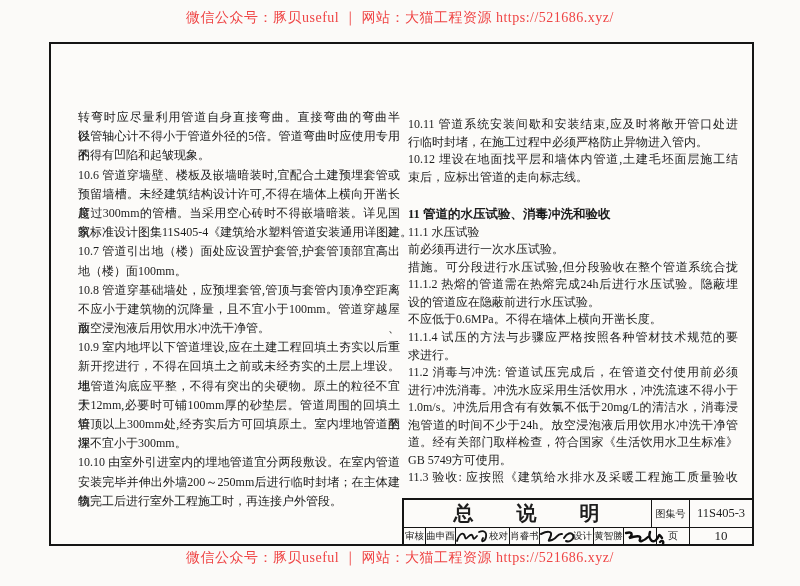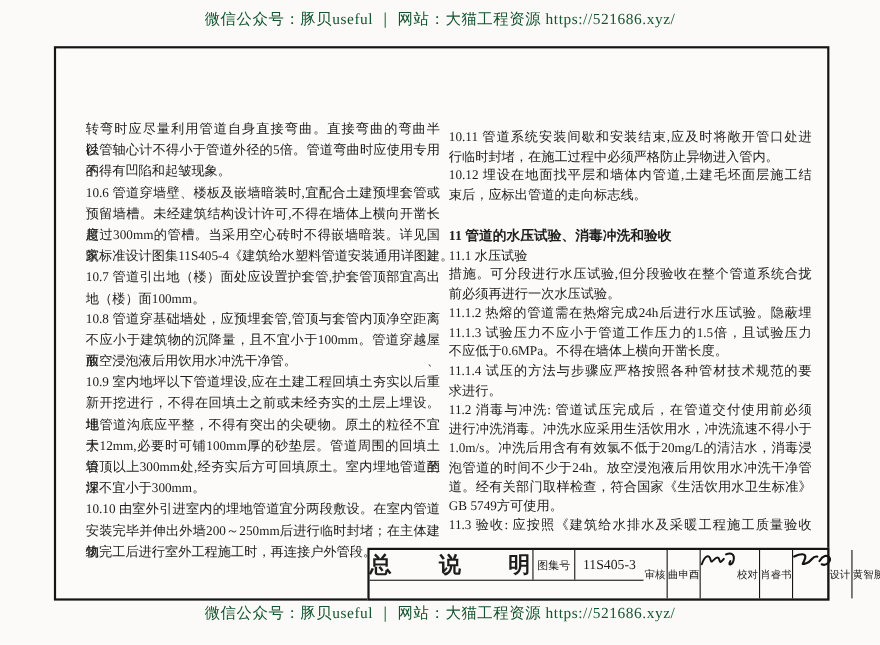--- a/index.html
+++ b/index.html
@@ -8,21 +8,21 @@
     background:#fbfaf8;
     font-family:"Liberation Serif", serif;
     color:#1d1d1d;
     overflow:hidden;
   }
   .screen { position:relative; width:800px; height:586px; background:#fbfaf8; }
 
   .watermark {
     position:absolute; left:0; width:100%;
     text-align:center;
-    color:#14532d;
+    color:#ef4444;
     font-size:14px;
     letter-spacing:0.5px;
     white-space:nowrap;
   }
   .watermark.top { top:9px; }
   .watermark.bottom { top:549px; }
 
   .page-border {
     position:absolute; left:49px; top:42px;
     width:705px; height:504px;
@@ -36,24 +36,24 @@
   .col-left  .line { height:19.2px; line-height:19.2px; }
   .col-right .line { height:17.55px; line-height:17.55px; }
   .line { white-space:nowrap; overflow:visible; }
   .line.just { text-align:justify; text-align-last:justify; white-space:normal; height:auto; }
   .col-left  .line.just { height:19.2px; }
   .col-right .line.just { height:17.55px; }
   .line.bold { font-weight:bold; font-size:12.5px;margin-top:20px; }
 
   .title-block {
     position:absolute; right:-2px; bottom:-2px;
-    width:420px; height:48px;
+    width:352px; height:48px;
     border:2px solid #151515;
     background:#fcfbf9;
-    display:flex; flex-direction:row;margin-left:28px;
+    display:flex; flex-direction:column;margin-left:28px;
   }
   .tb-row { display:flex; width:100%; }
   .tb-row.top { height:28px; border-bottom:1px solid #151515; }
   .tb-row.bottom { flex:1; }
   .tb-cell {
     display:flex; align-items:center; justify-content:center;
     border-right:1px solid #151515;
     overflow:visible; white-space:nowrap;
   }
   .tb-cell:last-child { border-right:none;text-align:right; }
@@ -99,24 +99,24 @@
         <div class="line just">安装完毕并伸出外墙200～250mm后进行临时封堵；在主体建筑</div>
         <div class="line">物完工后进行室外工程施工时，再连接户外管段。</div>
       </div>
     <div class="col col-right">
         <div class="line just">10.11 管道系统安装间歇和安装结束,应及时将敞开管口处进</div>
         <div class="line">行临时封堵，在施工过程中必须严格防止异物进入管内。</div>
         <div class="line just">10.12 埋设在地面找平层和墙体内管道,土建毛坯面层施工结</div>
         <div class="line">束后，应标出管道的走向标志线。</div>
         <div class="line bold">11 管道的水压试验、消毒冲洗和验收</div>
         <div class="line">11.1 水压试验</div>
+        <div class="line">前必须再进行一次水压试验。</div>
         <div class="line just">措施。可分段进行水压试验,但分段验收在整个管道系统合拢</div>
-        <div class="line">前必须再进行一次水压试验。</div>
         <div class="line just">11.1.2 热熔的管道需在热熔完成24h后进行水压试验。隐蔽埋</div>
-        <div class="line just">11.1.3 试验压力不应小于管道工作压力的1.5倍，且试验压力</div>
+        <div class="line">设的管道应在隐蔽前进行水压试验。</div>
         <div class="line">不应低于0.6MPa。不得在墙体上横向开凿长度。</div>
         <div class="line just">11.1.4 试压的方法与步骤应严格按照各种管材技术规范的要</div>
         <div class="line">求进行。</div>
         <div class="line just">11.2 消毒与冲洗: 管道试压完成后，在管道交付使用前必须</div>
         <div class="line just">进行冲洗消毒。冲洗水应采用生活饮用水，冲洗流速不得小于</div>
         <div class="line just">1.0m/s。冲洗后用含有有效氯不低于20mg/L的清洁水，消毒浸</div>
         <div class="line just">泡管道的时间不少于24h。放空浸泡液后用饮用水冲洗干净管</div>
         <div class="line just">道。经有关部门取样检查，符合国家《生活饮用水卫生标准》</div>
         <div class="line">GB 5749方可使用。</div>
         <div class="line just">11.3 验收: 应按照《建筑给水排水及采暖工程施工质量验收</div>

